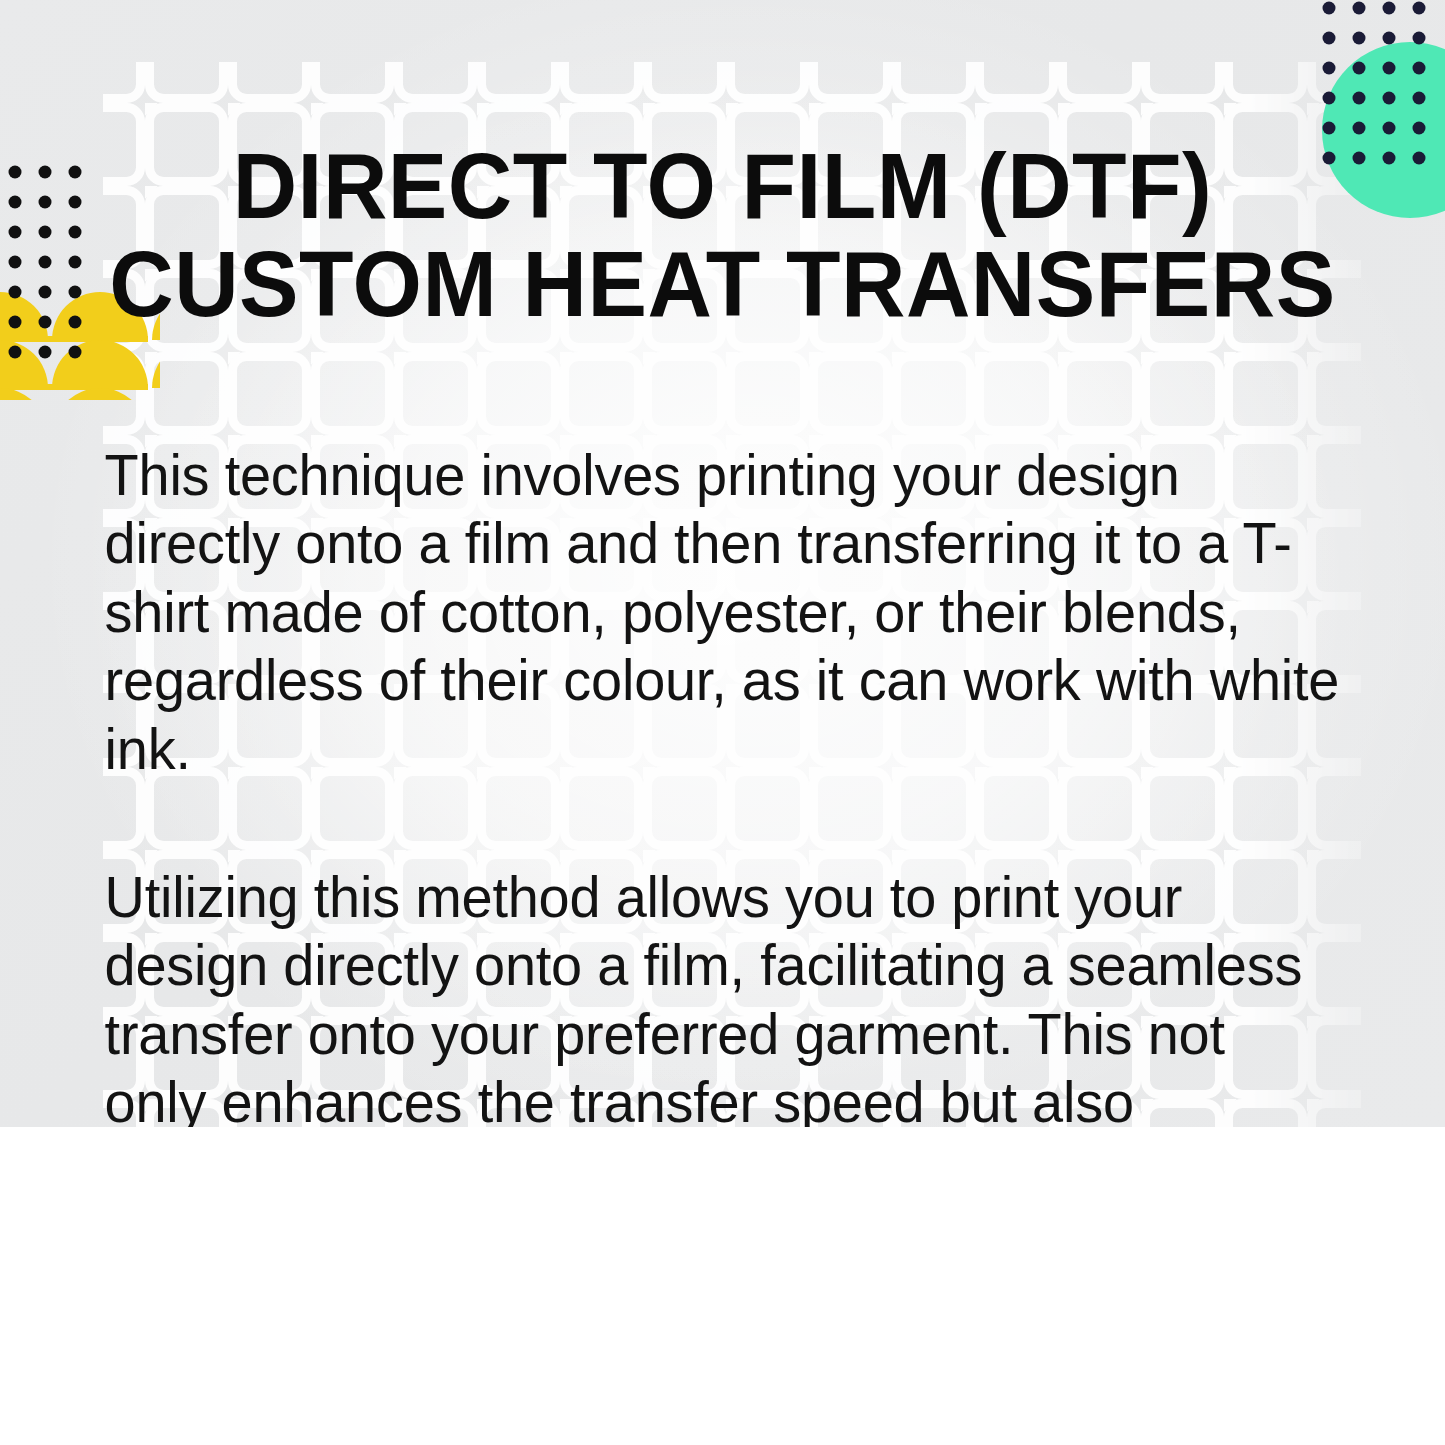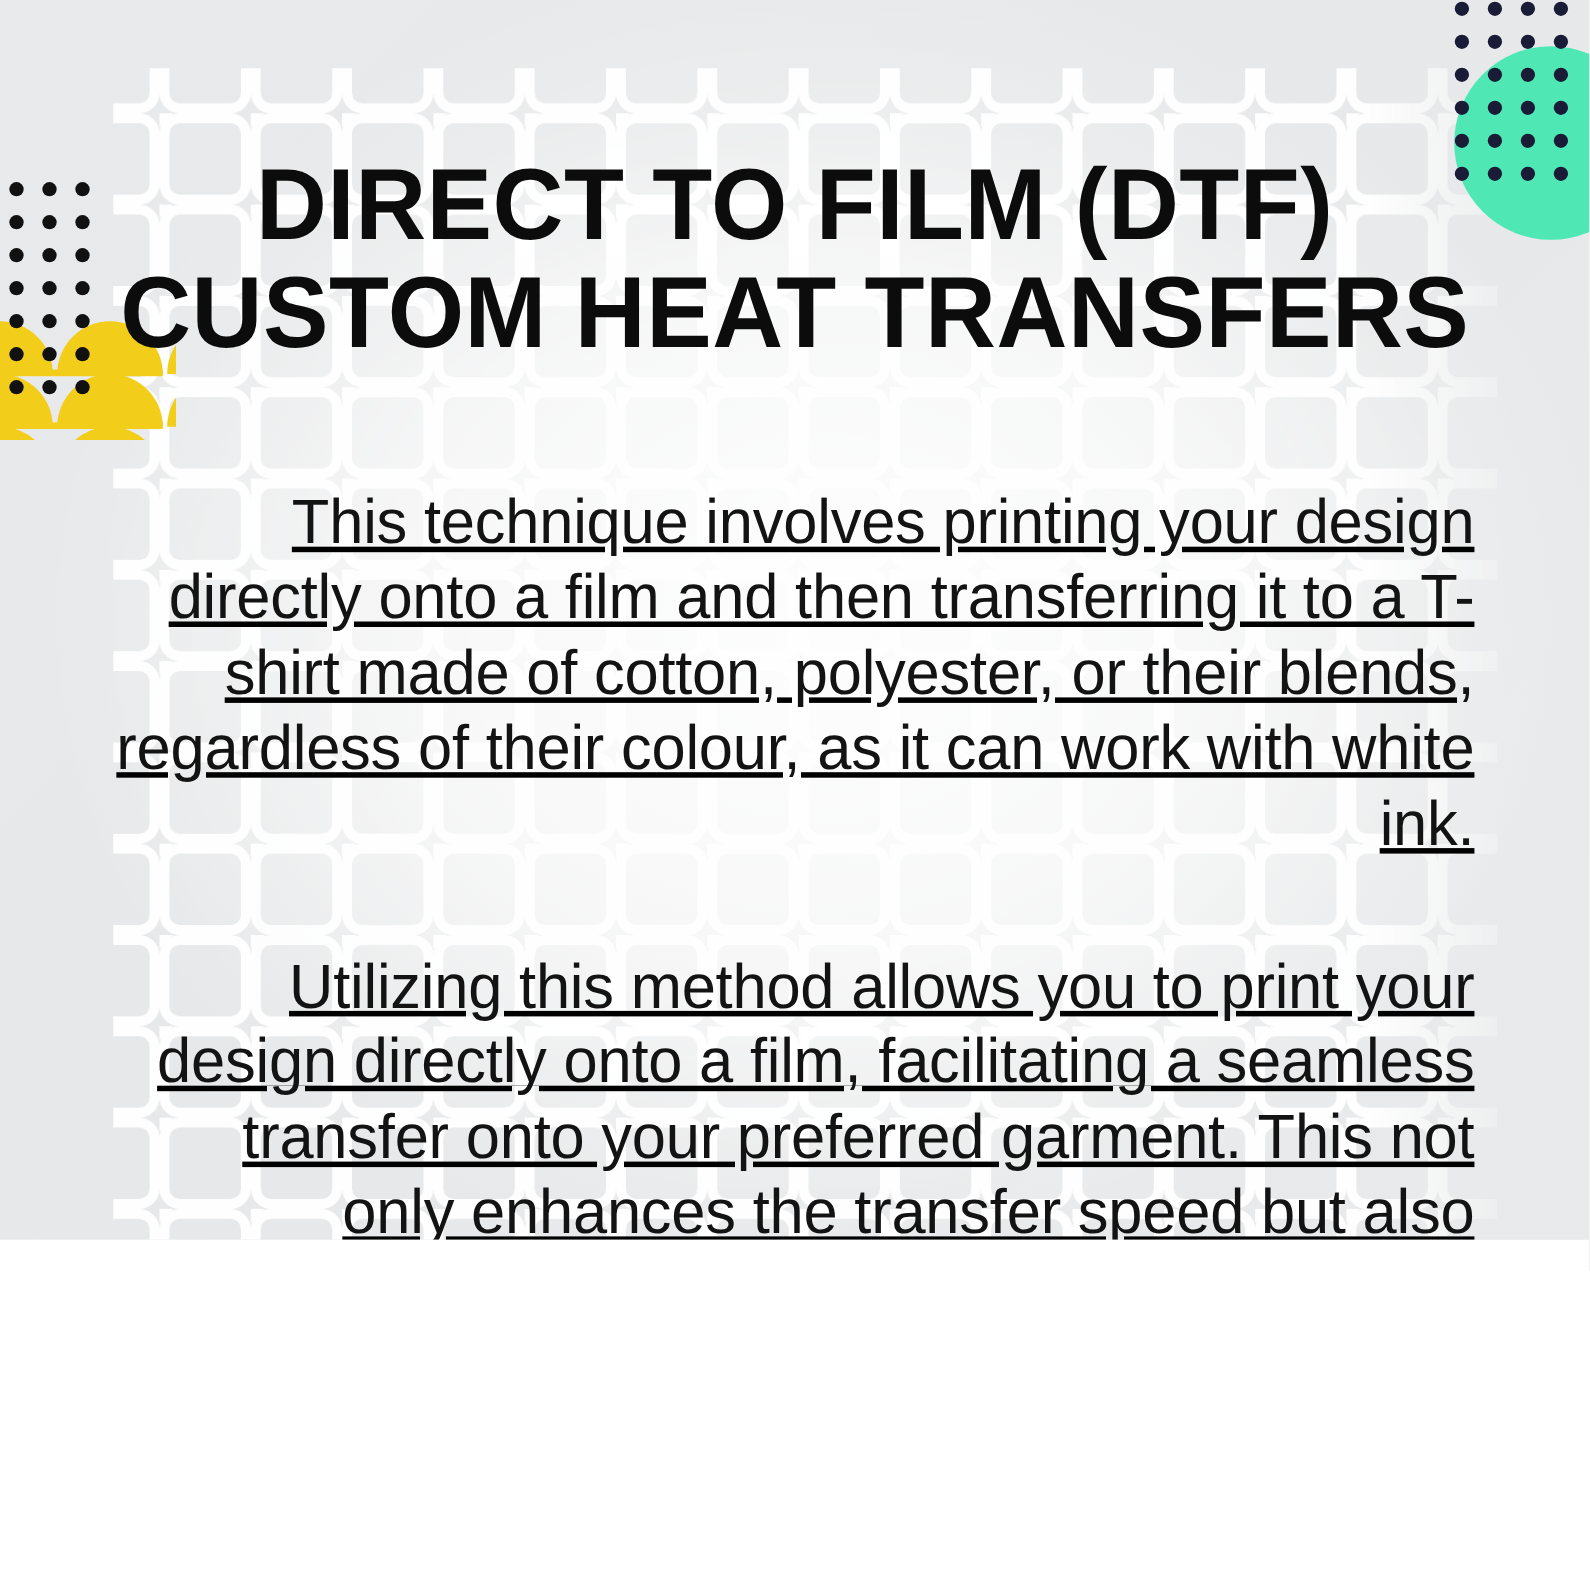--- a/index.html
+++ b/index.html
@@ -80,22 +80,21 @@
     transform: scaleX(0.97);
     margin-top: 138px;
   }
   .title .line { display: block; white-space: nowrap; }
 
   .body-block {
     width: 100%;
     box-sizing: border-box;
     padding: 0 92px;
     margin-top: 108px;
-    text-align: right;
-    text-decoration: underline;
+    text-align: left;
   }
   .para {
     margin: 0;
     color: #131313;
     font-family: "Liberation Sans Narrow", "Liberation Sans", sans-serif;
     font-weight: 400;
     font-size: 57px;
     line-height: 1.20;
     letter-spacing: -0.2px;
     transform: scaleX(0.98);

